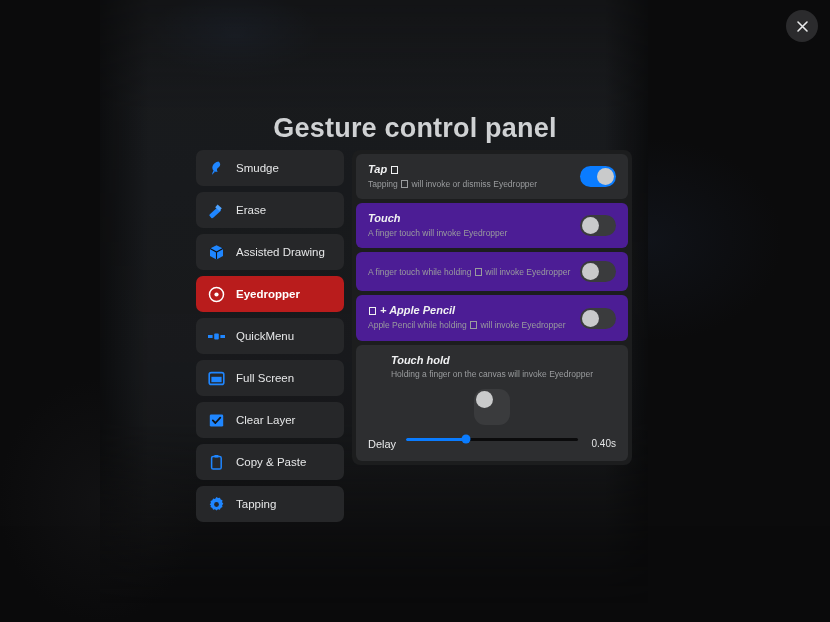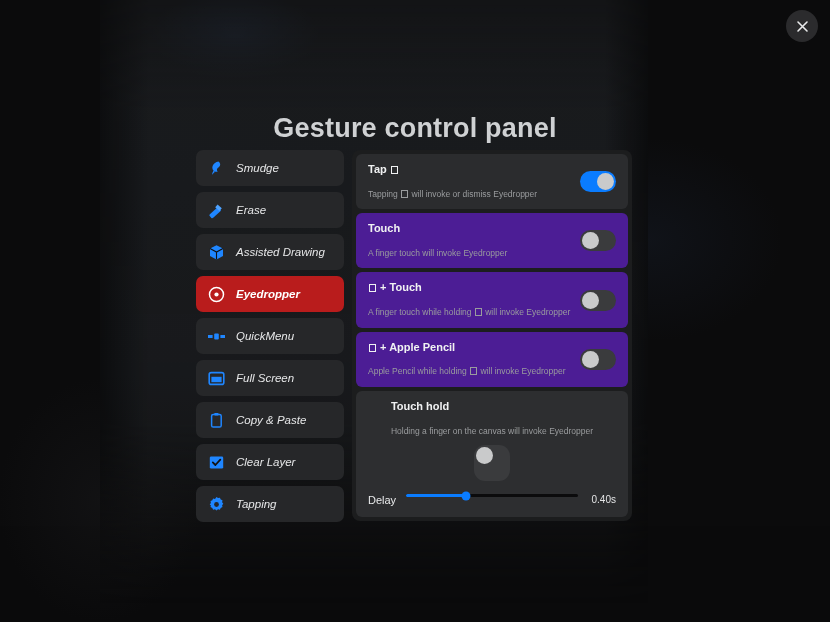--- a/index.html
+++ b/index.html
@@ -51,39 +51,39 @@
   .columns { display:flex; gap:8px; align-items:flex-start; }
 
   
   .sidebar { width:148px; display:flex; flex-direction:column; gap:6px; }
   .side-item {
     display:flex; align-items:center; gap:10px;
     height:36px; padding:0 10px; border-radius:7px;
     background:#262729; cursor:pointer;
   }
   .side-item.active { background:#b91c1c; }
-  .side-label { font-size:11.5px; color:#e6e7e8;font-style:italic; }
+  .side-label { font-size:11.5px; color:#e6e7e8; }
   .side-item.active .side-label { color:#ffffff; font-weight:bold; }
   .side-ico { width:20px; height:20px; flex:0 0 20px; display:flex; align-items:center; justify-content:center; }
   .side-ico svg { display:block; }
 
   
   .rows {
     width:280px; background:#1c1d1e; border-radius:8px; padding:4px;
     display:flex; flex-direction:column; gap:4px;
   }
   .row {
     background:#4c1d95; border-radius:6px; padding:9px 12px;
     display:flex; align-items:center; justify-content:space-between; gap:8px;
     min-height:38px;
   }
   .row.first { background:#2b2c2e; }
   .row-text { min-width:0; }
-  .row-title { font-size:11px; font-weight:bold; color:#f0f1f2; line-height:1.25; }
-  .row-sub { font-size:8.5px; color:#9a9c9e; line-height:1.35; margin-top:12px; }
+  .row-title { font-size:11px; font-weight:bold; color:#f0f1f2; line-height:1.25;font-style:italic; }
+  .row-sub { font-size:8.5px; color:#9a9c9e; line-height:1.35; margin-top:2px; }
   .tofu {
     display:inline-block; width:7px; height:8px; border:1px solid currentColor;
     vertical-align:-1px; margin:0 1px;
   }
 
   
   .toggle { width:36px; height:21px; border-radius:11px; position:relative; flex:0 0 36px; cursor:pointer; }
   .toggle.on  { background:#0a7cff; }
   .toggle.off { background:#3a3b3d; }
   .knob { position:absolute; top:2px; width:17px; height:17px; border-radius:50%; background:#c9cacb; }
@@ -190,37 +190,37 @@
               <rect x="2.2" y="3.6" width="14.6" height="11.8" rx="2" fill="none" stroke="#1f86ff" stroke-width="1.6"></rect>
               <rect x="4.4" y="7.8" width="10.2" height="5.4" fill="#1f86ff"></rect>
             </svg>
           </span>
           <span class="side-label">Full Screen</span>
         </div>
 
         <div class="side-item">
           <span class="side-ico">
             <svg width="19" height="19" viewBox="0 0 19 19">
+              <rect x="2.8" y="3.4" width="13.4" height="12.2" rx="1.4" fill="#1f86ff"></rect>
+              <path d="M5.8 9.4 8.4 12 13.3 6.6" stroke="#121314" stroke-width="1.8" fill="none" stroke-linecap="round" stroke-linejoin="round"></path>
+            </svg>
+          </span>
+          <span class="side-label">Clear Layer</span>
+        </div>
+
+        <div class="side-item">
+          <span class="side-ico">
+            <svg width="19" height="19" viewBox="0 0 19 19">
               <rect x="4.6" y="3.4" width="9.6" height="12.6" rx="1.6" fill="none" stroke="#1f86ff" stroke-width="1.5"></rect>
               <rect x="7.2" y="1.9" width="4.4" height="2.6" rx=".9" fill="#1f86ff"></rect>
             </svg>
           </span>
           <span class="side-label">Copy &amp; Paste</span>
         </div>
 
-        <div class="side-item">
-          <span class="side-ico">
-            <svg width="19" height="19" viewBox="0 0 19 19">
-              <rect x="2.8" y="3.4" width="13.4" height="12.2" rx="1.4" fill="#1f86ff"></rect>
-              <path d="M5.8 9.4 8.4 12 13.3 6.6" stroke="#121314" stroke-width="1.8" fill="none" stroke-linecap="round" stroke-linejoin="round"></path>
-            </svg>
-          </span>
-          <span class="side-label">Clear Layer</span>
-        </div>
-
 
         <div class="side-item">
           <span class="side-ico">
             <svg width="19" height="19" viewBox="0 0 19 19">
               <path d="M9.5 1.9l1.5 1.2 1.9-.4.8 1.8 1.8.8-.4 1.9 1.2 1.5-1.2 1.5.4 1.9-1.8.8-.8 1.8-1.9-.4-1.5 1.2-1.5-1.2-1.9.4-.8-1.8-1.8-.8.4-1.9L2.7 9.5l1.2-1.5-.4-1.9 1.8-.8.8-1.8 1.9.4z" fill="#1f86ff"></path>
               <circle cx="9.5" cy="9.5" r="2.4" fill="#262729"></circle>
             </svg>
           </span>
           <span class="side-label">Tapping</span>
         </div>
@@ -244,21 +244,20 @@
             <div class="row-title">Touch</div>
             <div class="row-sub">A finger touch will invoke Eyedropper</div>
           </div>
           <div class="toggle off">
             <span class="knob"></span>
           </div>
         </div>
 
         <div class="row">
           <div class="row-text">
-            <div class="row-title"><span class="tofu"></span><span> + Touch</span></div>
             <div class="row-sub"><span>A finger touch while holding </span><span class="tofu"></span><span> will invoke Eyedropper</span></div>
           </div>
           <div class="toggle off">
             <span class="knob"></span>
           </div>
         </div>
 
         <div class="row">
           <div class="row-text">
             <div class="row-title"><span class="tofu"></span><span> + Apple Pencil</span></div>

